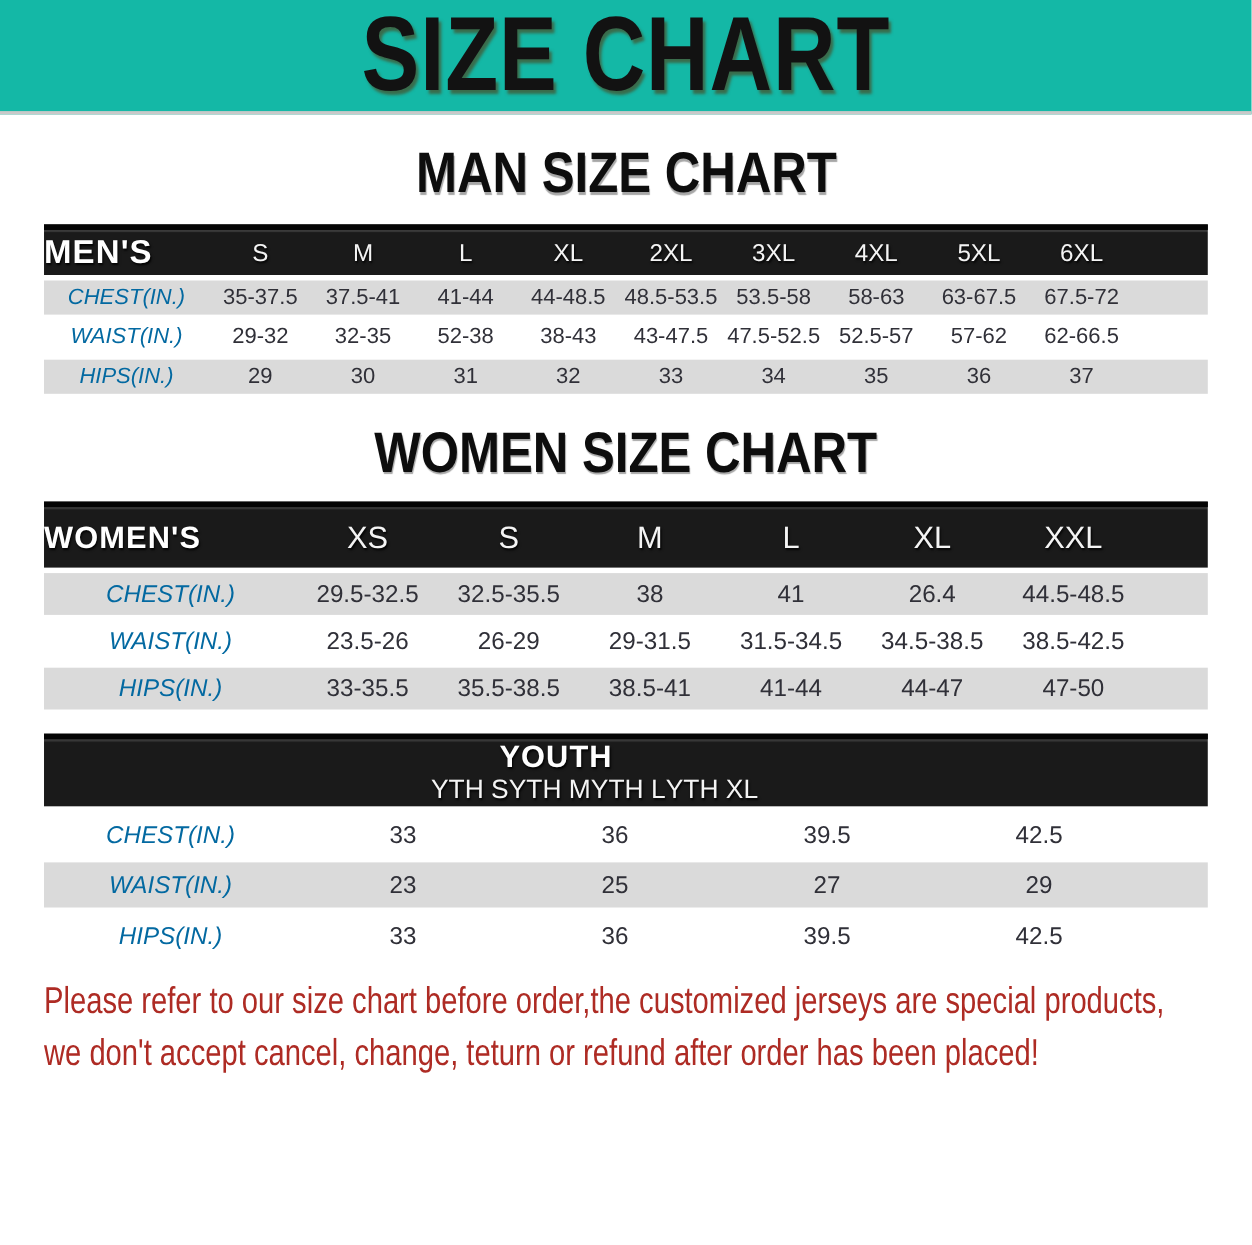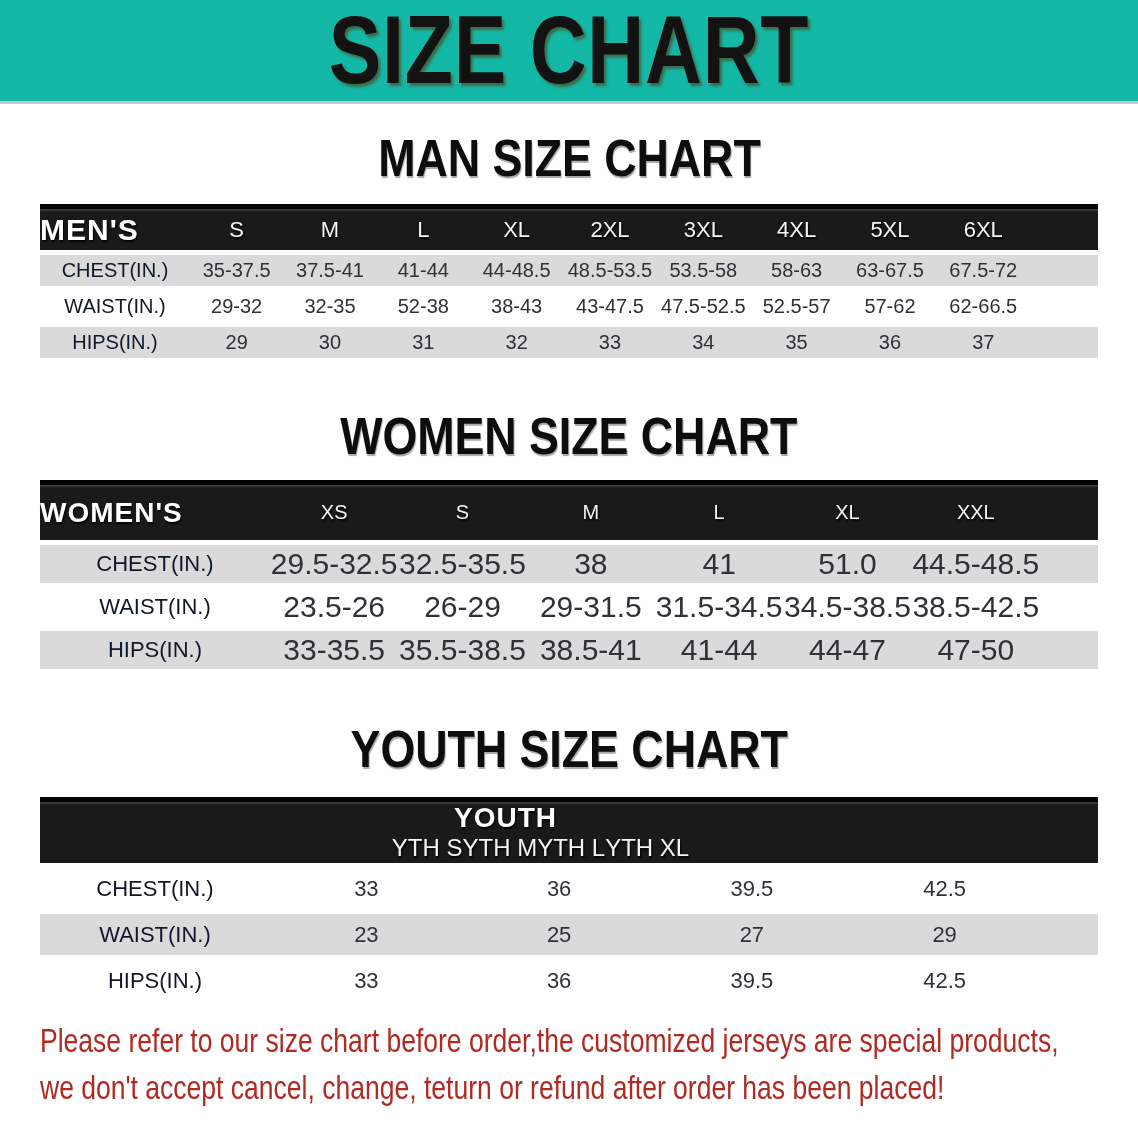--- a/index.html
+++ b/index.html
@@ -40,21 +40,21 @@
     font-weight:700;
     line-height:52px;
     color:#0d0d0d;
     transform:scaleX(0.86);
     transform-origin:center;
     letter-spacing:0px;
     text-shadow:1px 2px 1px rgba(0,0,0,0.35);
     white-space:nowrap;
   }
   #sec-men  .sec-title-wrap{margin-top:28px;}
-  #sec-women .sec-title-wrap{margin-top:52px;text-align:center;}
+  #sec-women .sec-title-wrap{margin-top:28px;text-align:center;}
   #sec-youth .sec-title-wrap{margin-top:54px;}
 
   
   .size-table{
     width:1058px;
     margin-left:40px;
   }
   #sec-men  .size-table{margin-top:20px;}
   #sec-women .size-table{margin-top:18px;}
   #sec-youth .size-table{margin-top:22px;}
@@ -95,31 +95,31 @@
   .men   .t-vals{padding-right:68px;}
   .women .t-vals{padding-right:58px;}
   .youth .t-vals{padding-right:57px;}
 
   .t-cell{flex:1;text-align:center;white-space:nowrap;}
   .t-head .t-cell{
     color:#f4f4f4;
     text-shadow:1px 2px 2px rgba(0,0,0,0.9);
   }
   .men   .t-head .t-cell{font-size:22px;}
-  .women .t-head .t-cell{font-size:20px;}
+  .women .t-head .t-cell{font-size:28px;}
   .youth .t-head .t-cell{font-size:24px;}
 
-  .t-row .t-label{color:#0f172a;}
+  .t-row .t-label{color:#0369a1;font-style:italic;}
   .men   .t-row .t-label{font-size:20px;}
   .women .t-row .t-label{font-size:22px;}
   .youth .t-row .t-label{font-size:22px;}
 
   .t-row .t-cell{color:#303038;}
   .men   .t-row .t-cell{font-size:20px;}
-  .women .t-row .t-cell{font-size:30px;}
+  .women .t-row .t-cell{font-size:22px;}
   .youth .t-row .t-cell{font-size:22px;}
 
   
   .notice{
     margin:16px 0 0 40px;
   }
   .notice p{
     margin:0;
     font-size:34px;
     line-height:47px;
@@ -221,21 +221,21 @@
               <div class="t-cell">XXL</div>
             </div>
           </div>
           <div class="t-row shade">
             <div class="t-label">CHEST(IN.)</div>
             <div class="t-vals">
               <div class="t-cell">29.5-32.5</div>
               <div class="t-cell">32.5-35.5</div>
               <div class="t-cell">38</div>
               <div class="t-cell">41</div>
-              <div class="t-cell">51.0</div>
+              <div class="t-cell">26.4</div>
               <div class="t-cell">44.5-48.5</div>
             </div>
           </div>
           <div class="t-row plain">
             <div class="t-label">WAIST(IN.)</div>
             <div class="t-vals">
               <div class="t-cell">23.5-26</div>
               <div class="t-cell">26-29</div>
               <div class="t-cell">29-31.5</div>
               <div class="t-cell">31.5-34.5</div>
@@ -251,23 +251,20 @@
               <div class="t-cell">38.5-41</div>
               <div class="t-cell">41-44</div>
               <div class="t-cell">44-47</div>
               <div class="t-cell">47-50</div>
             </div>
           </div>
         </div>
     </section>
 
     <section id="sec-youth">
-      <div class="sec-title-wrap">
-        <h2 class="sec-title" style="margin:0;">YOUTH SIZE CHART</h2>
-      </div>
       <div class="size-table youth">
           <div class="t-head">
             <div class="t-label">YOUTH</div>
             <div class="t-vals">
               <div class="t-cell">YTH S</div>
               <div class="t-cell">YTH M</div>
               <div class="t-cell">YTH L</div>
               <div class="t-cell">YTH XL</div>
             </div>
           </div>

